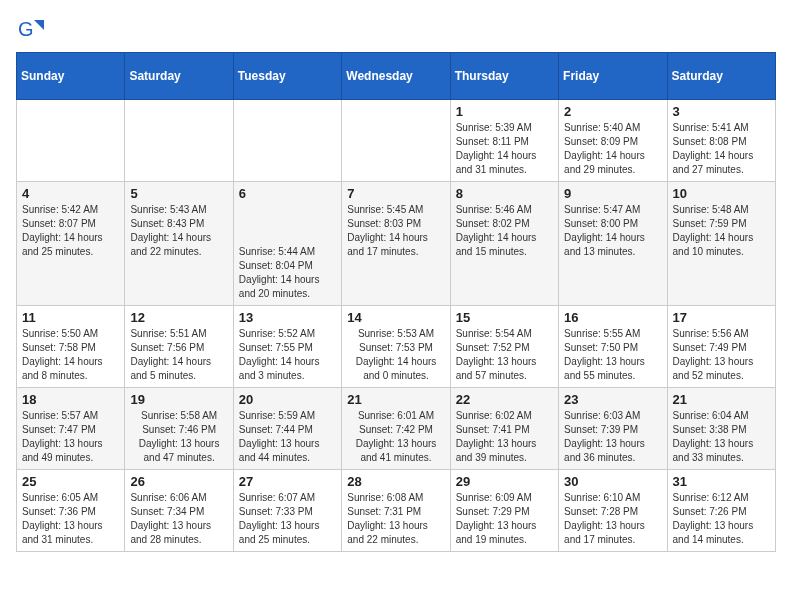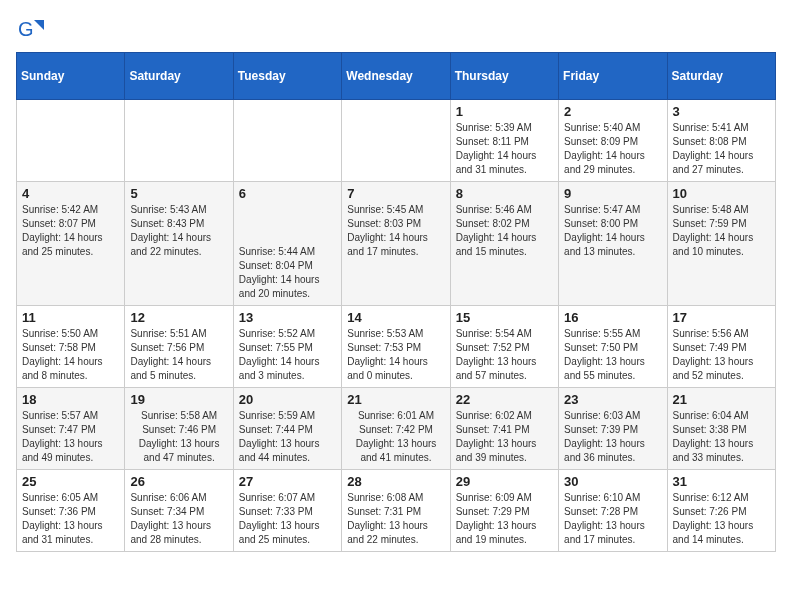--- a/index.html
+++ b/index.html
@@ -214,21 +214,21 @@
         </td>
         <td>
           <span class="day-number">13</span>
           <div class="day-info" style="white-space: pre-line;">Sunrise: 5:52 AM
 Sunset: 7:55 PM
 Daylight: 14 hours
 and 3 minutes.</div>
         </td>
         <td>
           <span class="day-number">14</span>
-          <div class="day-info" style="white-space: pre-line;">Sunrise: 5:53 AM
+          <div class="day-info" style="white-space: pre-line; text-align: center;">Sunrise: 5:53 AM
 Sunset: 7:53 PM
 Daylight: 14 hours
 and 0 minutes.</div>
         </td>
         <td>
           <span class="day-number">15</span>
           <div class="day-info" style="white-space: pre-line;">Sunrise: 5:54 AM
 Sunset: 7:52 PM
 Daylight: 13 hours
 and 57 minutes.</div>

